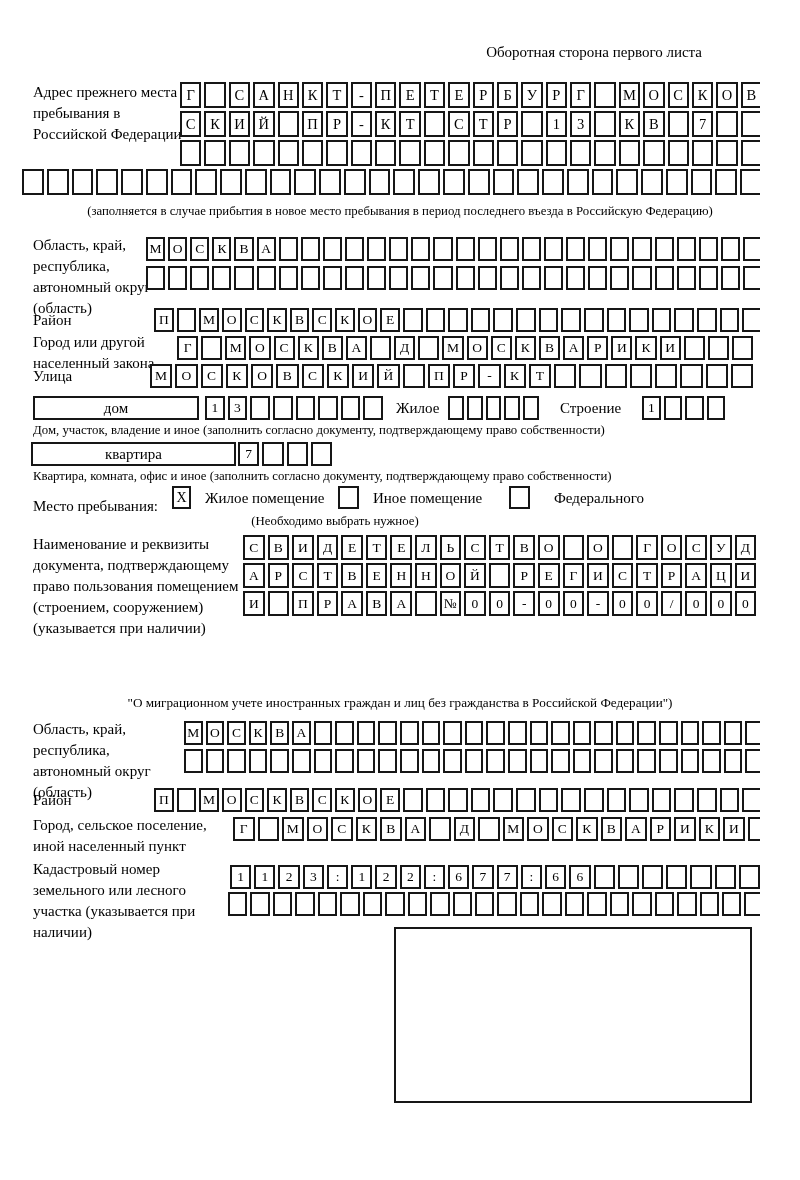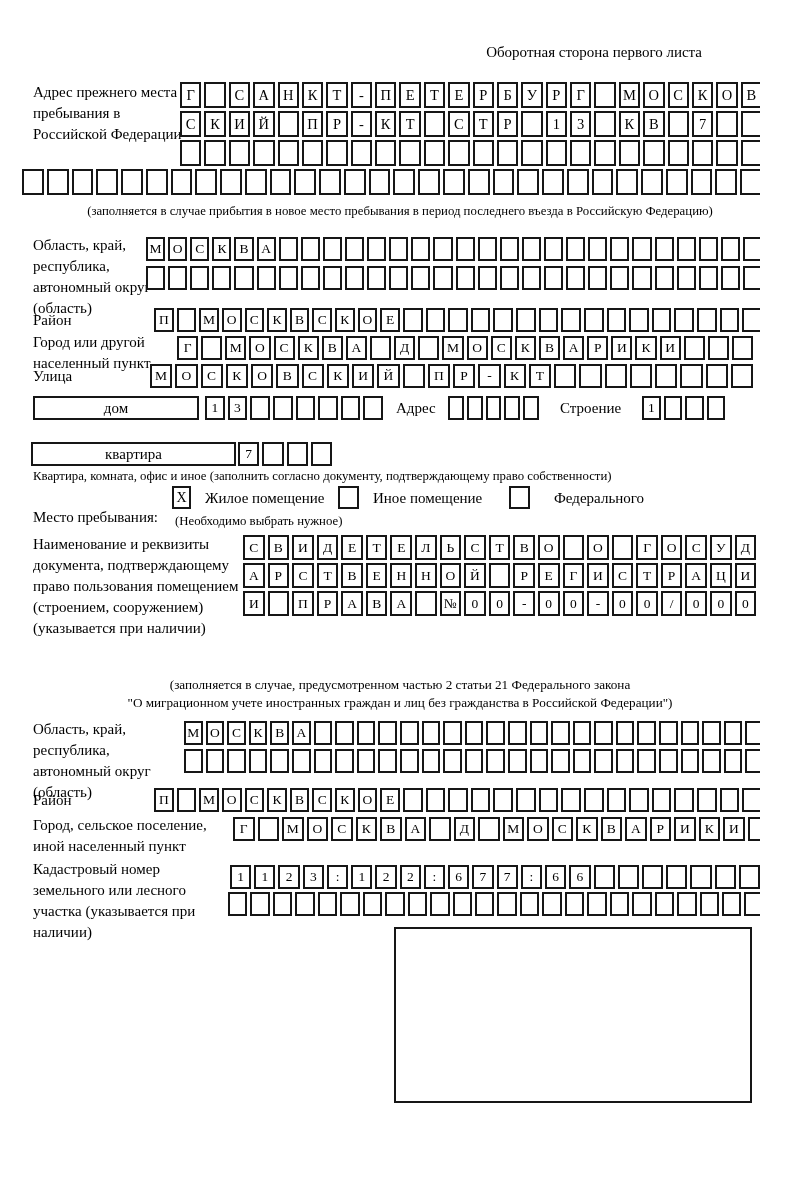--- a/index.html
+++ b/index.html
@@ -228,21 +228,21 @@
       <div class="cell"></div>
       <div class="cell"></div>
       <div class="cell"></div>
       <div class="cell"></div>
       <div class="cell"></div>
       <div class="cell"></div>
       <div class="cell"></div>
       <div class="cell"></div>
     </div>
 
-  <div class="lbl" style="left:33px;top:312px;width:152px;">Город или другой населенный пункт</div>
+  <div class="lbl" style="left:33px;top:312px;width:152px;">Город или другой населенный закона</div>
   <div class="boxrow" style="left:177px;top:316px;width:576px;height:24px;">
       <div class="cell">Г</div>
       <div class="cell"></div>
       <div class="cell">М</div>
       <div class="cell">О</div>
       <div class="cell">С</div>
       <div class="cell">К</div>
       <div class="cell">В</div>
       <div class="cell">А</div>
       <div class="cell"></div>
@@ -295,53 +295,54 @@
   <div class="boxrow" style="left:205px;top:376px;width:178px;height:24px;">
       <div class="cell">1</div>
       <div class="cell">3</div>
       <div class="cell"></div>
       <div class="cell"></div>
       <div class="cell"></div>
       <div class="cell"></div>
       <div class="cell"></div>
       <div class="cell"></div>
     </div>
-  <div class="lbl" style="left:396px;top:378px;">Адрес</div>
+  <div class="lbl" style="left:396px;top:378px;">Жилое</div>
   <div class="boxrow" style="left:448px;top:376px;width:91px;height:24px;">
       <div class="cell"></div>
       <div class="cell"></div>
       <div class="cell"></div>
       <div class="cell"></div>
       <div class="cell"></div>
     </div>
   <div class="lbl" style="left:560px;top:378px;">Строение</div>
   <div class="boxrow" style="left:642px;top:376px;width:83px;height:24px;">
       <div class="cell">1</div>
       <div class="cell"></div>
       <div class="cell"></div>
       <div class="cell"></div>
     </div>
+  <div class="cap" style="left:33px;top:403px;">Дом, участок, владение и иное (заполнить согласно документу, подтверждающему право собственности)</div>
 
   <div class="widebox" style="left:31px;top:422px;width:205px;height:24px;">квартира</div>
   <div class="boxrow" style="left:238px;top:422px;width:94px;height:24px;">
       <div class="cell">7</div>
       <div class="cell"></div>
       <div class="cell"></div>
       <div class="cell"></div>
     </div>
   <div class="cap" style="left:33px;top:449px;">Квартира, комната, офис и иное (заполнить согласно документу, подтверждающему право собственности)</div>
 
-  <div class="lbl" style="left:33px;top:487px;">Место пребывания:</div>
+  <div class="lbl" style="left:33px;top:476px;">Место пребывания:</div>
   <div class="checkbox" style="left:172px;top:466px;width:19px;height:23px;">X</div>
   <div class="lbl" style="left:205px;top:468px;text-align:right;">Жилое помещение</div>
   <div class="checkbox" style="left:338px;top:466px;width:21px;height:23px;"></div>
   <div class="lbl" style="left:373px;top:468px;">Иное помещение</div>
   <div class="checkbox" style="left:509px;top:466px;width:21px;height:23px;"></div>
   <div class="lbl" style="left:554px;top:468px;">Федерального</div>
-  <div class="cap" style="left:175px;top:494px;width:320px;text-align:left;">(Необходимо выбрать нужное)</div>
+  <div class="cap" style="left:175px;top:494px;width:320px;text-align:center;">(Необходимо выбрать нужное)</div>
 
   <div class="lbl" style="left:33px;top:514px;width:212px;">Наименование и реквизиты документа, подтверждающему право пользования помещением (строением, сооружением) (указывается при наличии)</div>
   <div class="boxrow" style="left:243px;top:515px;width:513px;height:25px;">
       <div class="cell">С</div>
       <div class="cell">В</div>
       <div class="cell">И</div>
       <div class="cell">Д</div>
       <div class="cell">Е</div>
       <div class="cell">Т</div>
       <div class="cell">Е</div>
@@ -400,21 +401,20 @@
       <div class="cell">0</div>
       <div class="cell">-</div>
       <div class="cell">0</div>
       <div class="cell">0</div>
       <div class="cell">/</div>
       <div class="cell">0</div>
       <div class="cell">0</div>
       <div class="cell">0</div>
     </div>
 
-  <div class="cap-c" style="top:657px;font-size:13.2px;">(заполняется в случае, предусмотренном частью 2 статьи 21 Федерального закона</div>
   <div class="cap-c" style="top:675px;font-size:13.2px;">"О миграционном учете иностранных граждан и лиц без гражданства в Российской Федерации")</div>
 
   <div class="lbl" style="left:33px;top:699px;width:150px;">Область, край, республика, автономный округ (область)</div>
   <div class="boxrow" style="left:184px;top:701px;width:580px;height:24px;">
       <div class="cell">М</div>
       <div class="cell">О</div>
       <div class="cell">С</div>
       <div class="cell">К</div>
       <div class="cell">В</div>
       <div class="cell">А</div>

